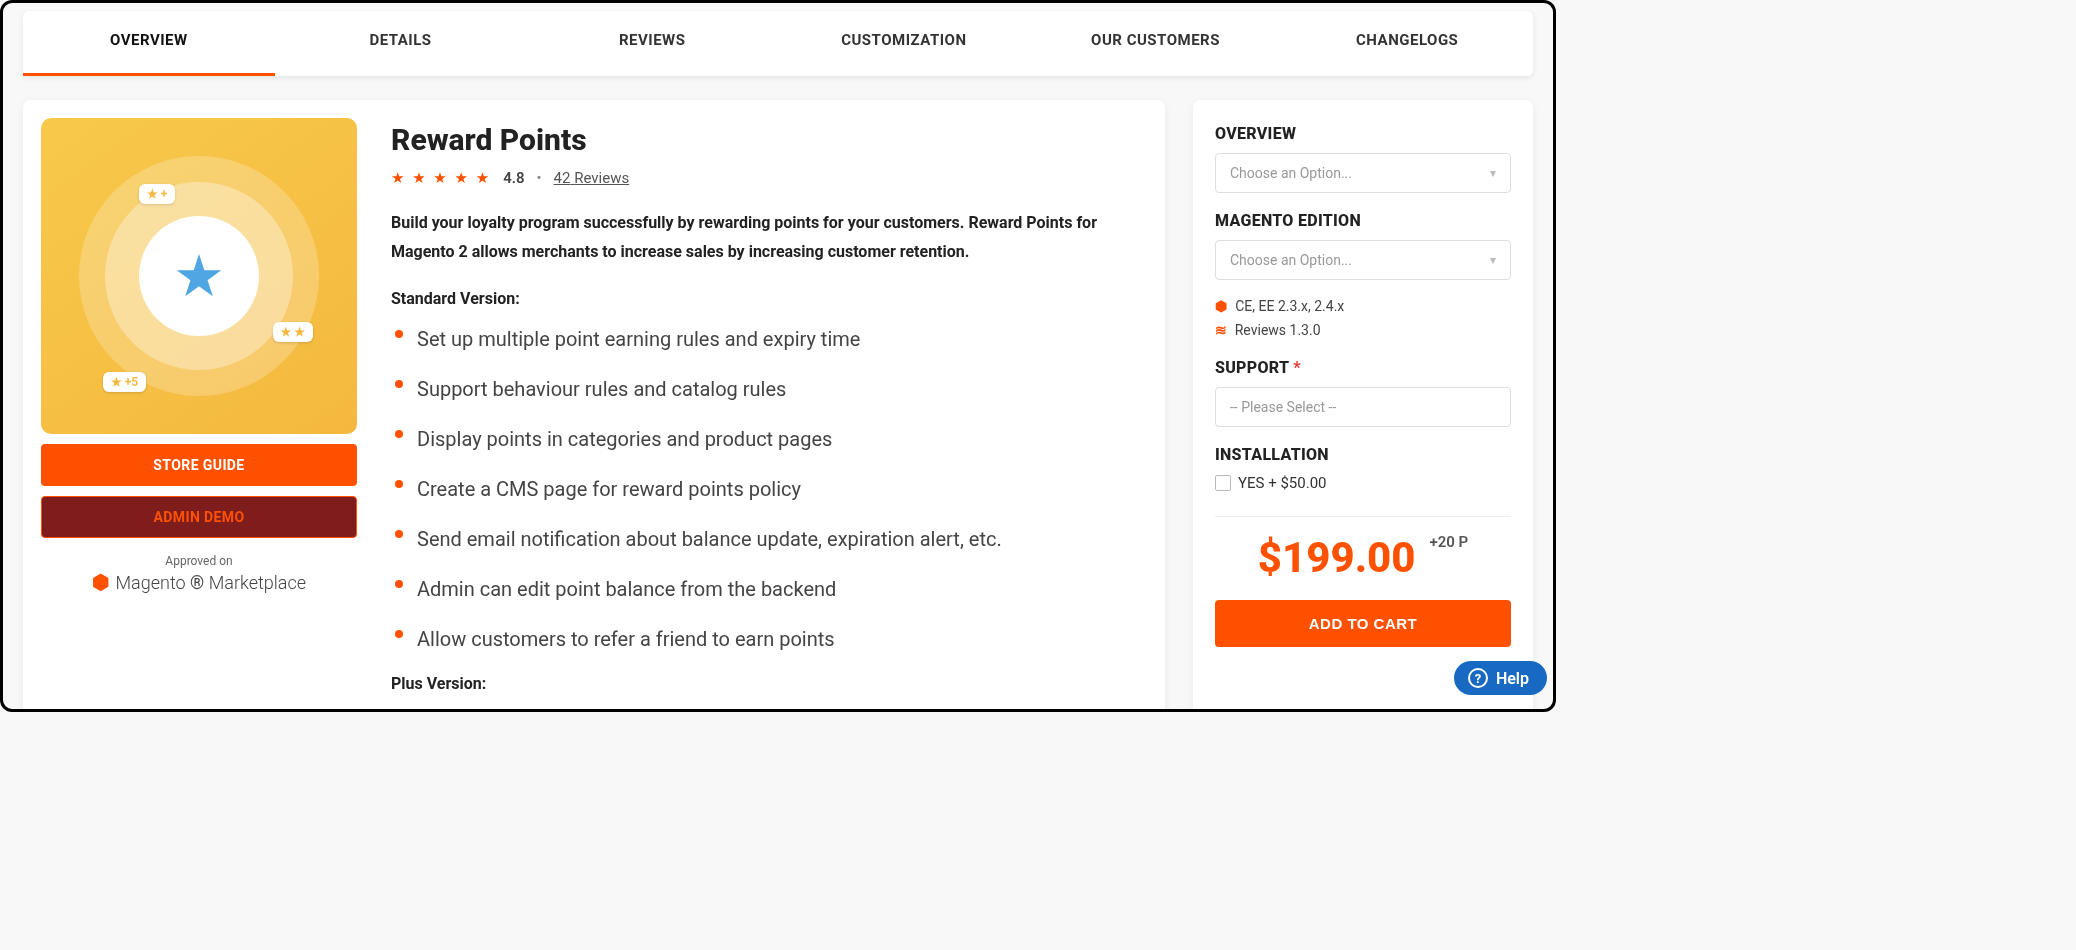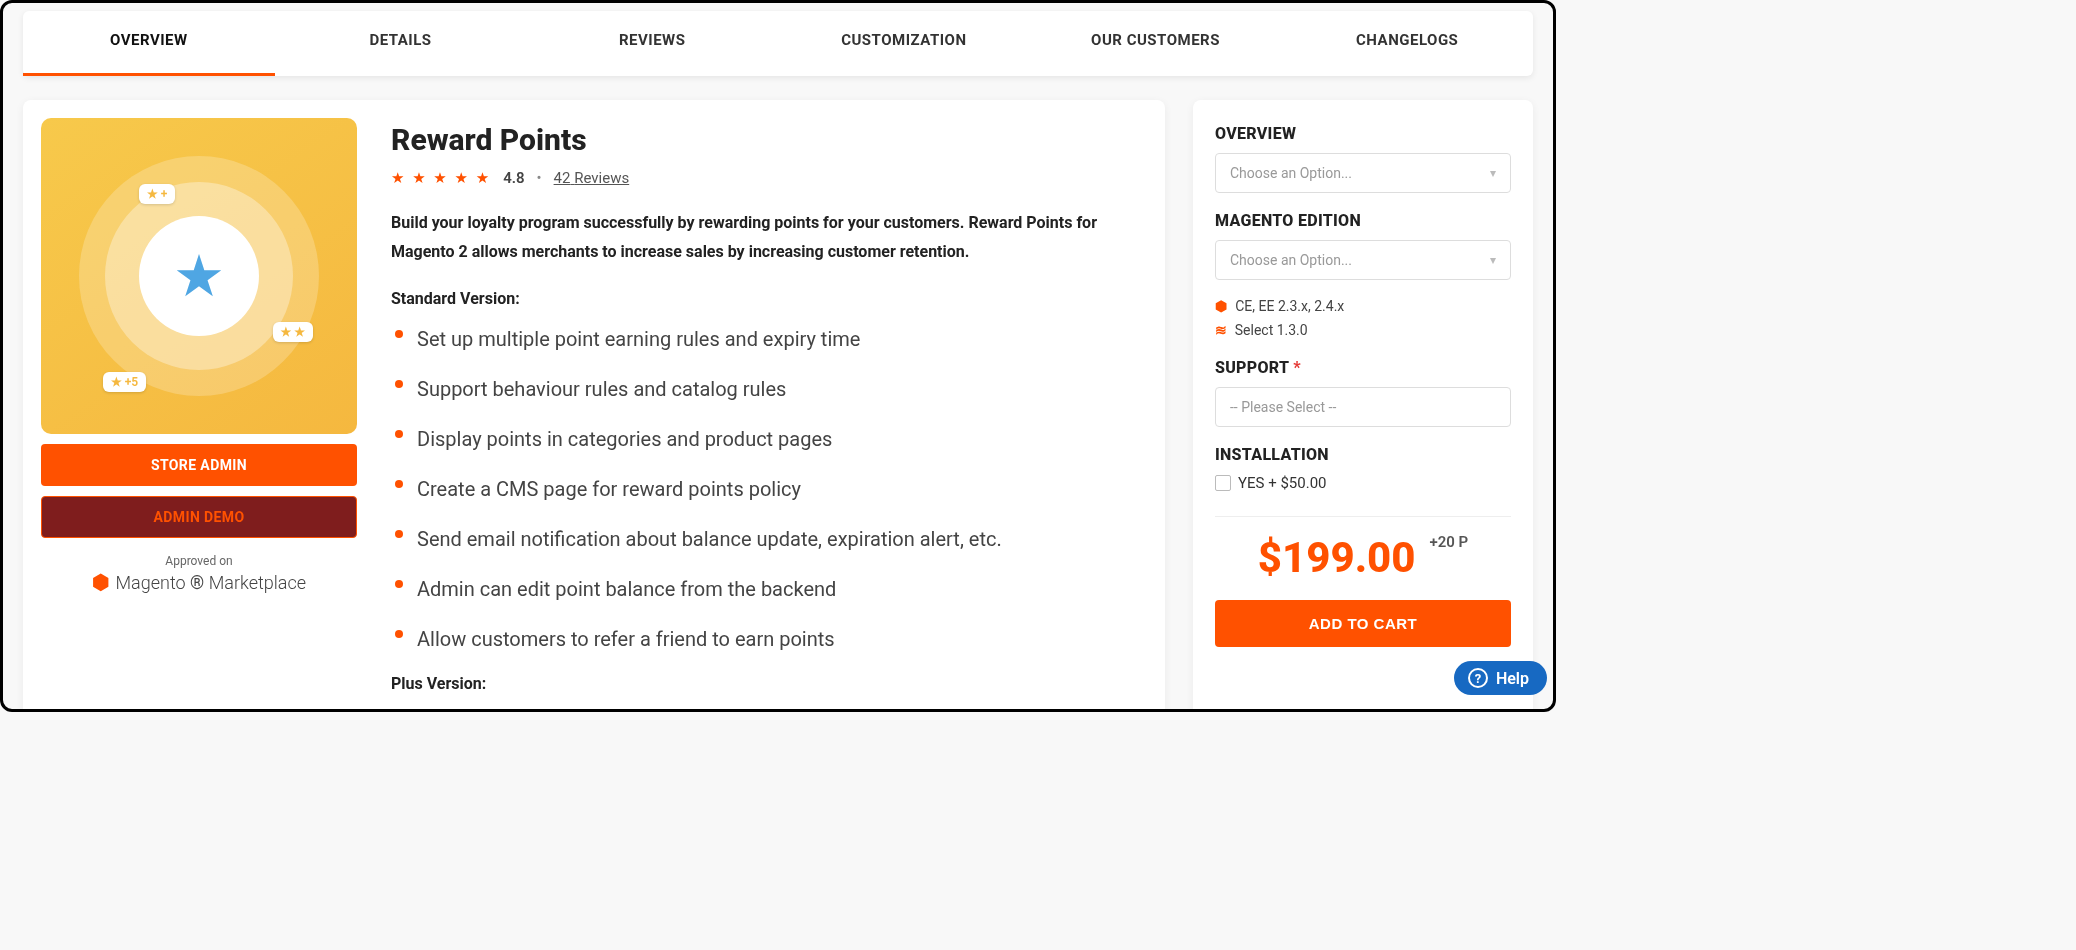--- a/index.html
+++ b/index.html
@@ -198,21 +198,21 @@
         <div class="ring-outer"></div>
         <div class="ring-mid"></div>
         <div class="center-circle">
             <span class="star-big">★</span>
           </div>
         <div class="chip top">★ +</div>
         <div class="chip right">★ ★</div>
         <div class="chip left">★ +5</div>
       </div>
 
-      <a class="btn btn-primary">STORE ADMIN</a>
+      <a class="btn btn-primary">STORE GUIDE</a>
       <a class="btn btn-outline">ADMIN DEMO</a>
       <div class="approved">
         <div>Approved on</div>
         <div class="mp-logo">
           <span class="m-icon">⬢</span>
           <span class="mp-text">
             <span>Magento</span>
             <span>®</span>
             <span>Marketplace</span>
           </span>
@@ -257,21 +257,21 @@
       <span>Choose an Option...</span>
       <span class="chev">▾</span>
     </div>
 
     <div class="meta-line">
       <span class="m-ic">⬢</span>
       <span>CE, EE 2.3.x, 2.4.x</span>
     </div>
     <div class="meta-line" style="margin-bottom:20px;">
       <span class="m-ic">≋</span>
-      <span>Select 1.3.0</span>
+      <span>Reviews 1.3.0</span>
     </div>
 
     <div class="side-label">
       <span>SUPPORT</span> <span class="req">*</span>
     </div>
     <div class="select">
       <span>-- Please Select --</span>
     </div>
 
     <div class="side-label">INSTALLATION</div>

